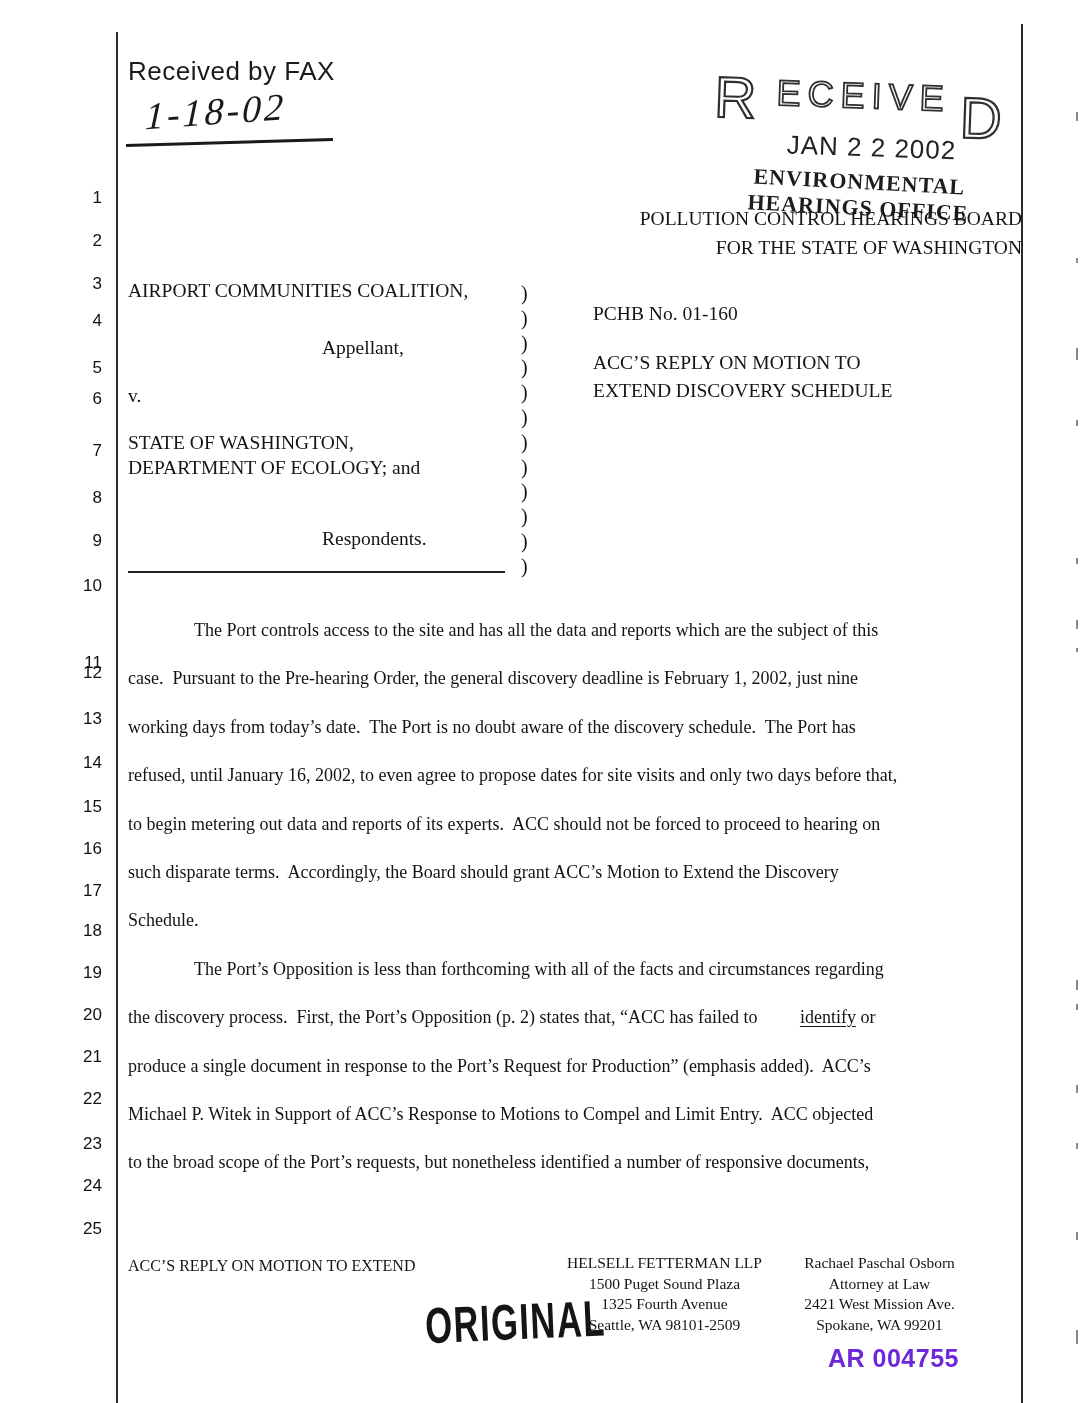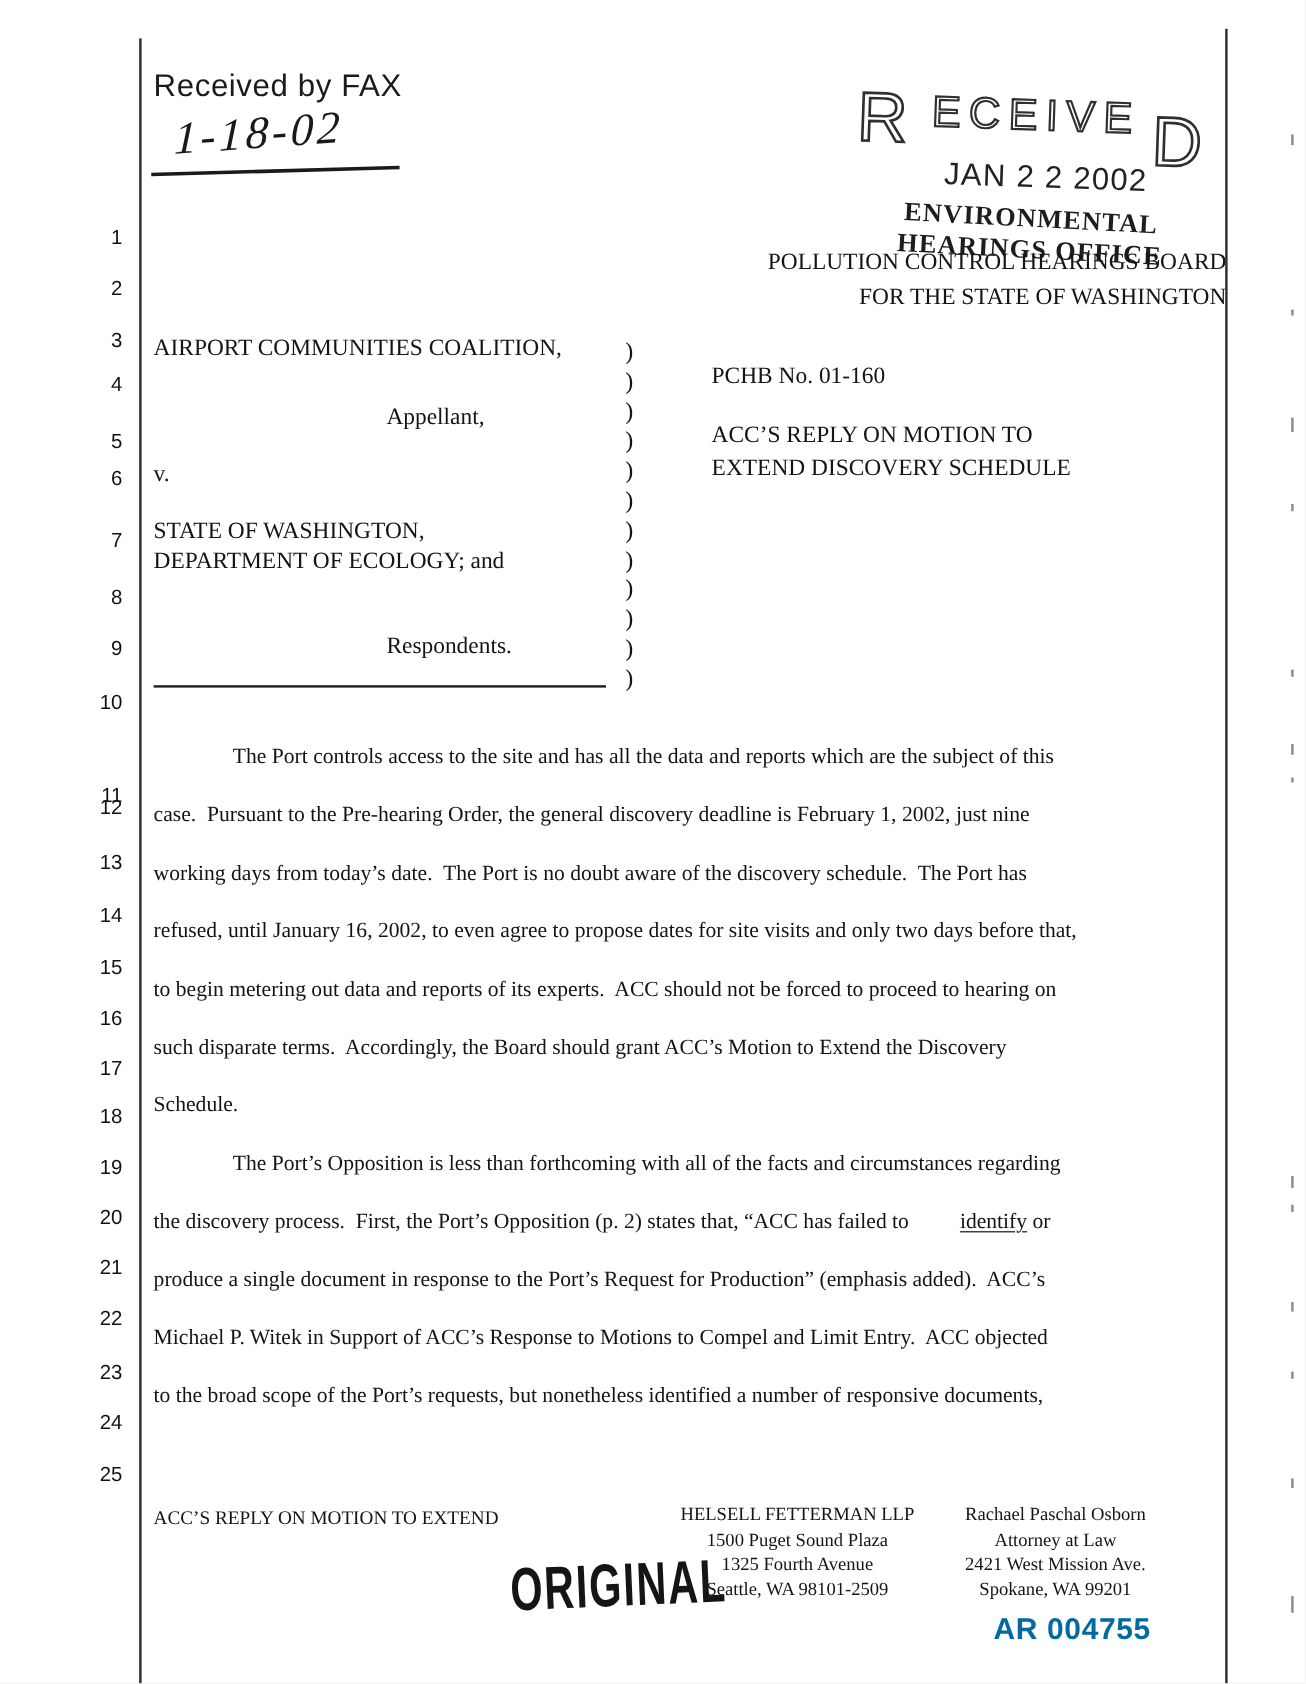--- a/index.html
+++ b/index.html
@@ -51,21 +51,21 @@
   .foot-right{position:absolute;left:772px;top:1253px;width:215px;text-align:center;font-size:15.5px;line-height:20.5px;color:#141414;}
   .original-stamp{
     position:absolute;left:424px;top:1297px;
     font-family:"Liberation Sans","DejaVu Sans",sans-serif;
     font-size:48px;font-weight:700;letter-spacing:2px;color:#151515;
     transform:rotate(-2.5deg) scale(.72,1.05);transform-origin:left top;
   }
   .bates{
     position:absolute;left:828px;top:1344px;
     font-family:"Liberation Sans","DejaVu Sans",sans-serif;
-    font-size:25px;font-weight:700;letter-spacing:.5px;color:#0369a1;text-align:right;
+    font-size:25px;font-weight:700;letter-spacing:.5px;color:#6d28d9;text-align:right;
   }
   .artifact{position:absolute;left:1076px;width:2px;background:#4a4a4a;opacity:.65;}
 </style>
 </head>
 <body>
 
 <div class="page">
 
   <div class="rule" style="left:116px;top:32px;width:2px;height:1371px;"></div>
   <div class="rule" style="left:1021px;top:24px;width:2px;height:1379px;"></div>

